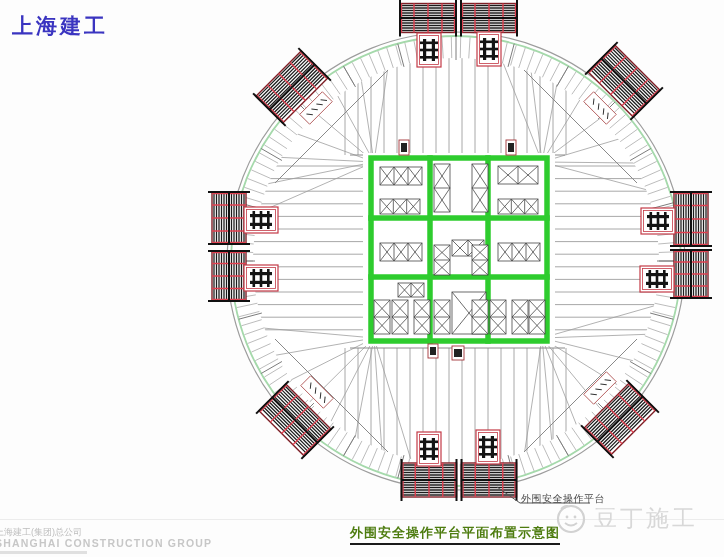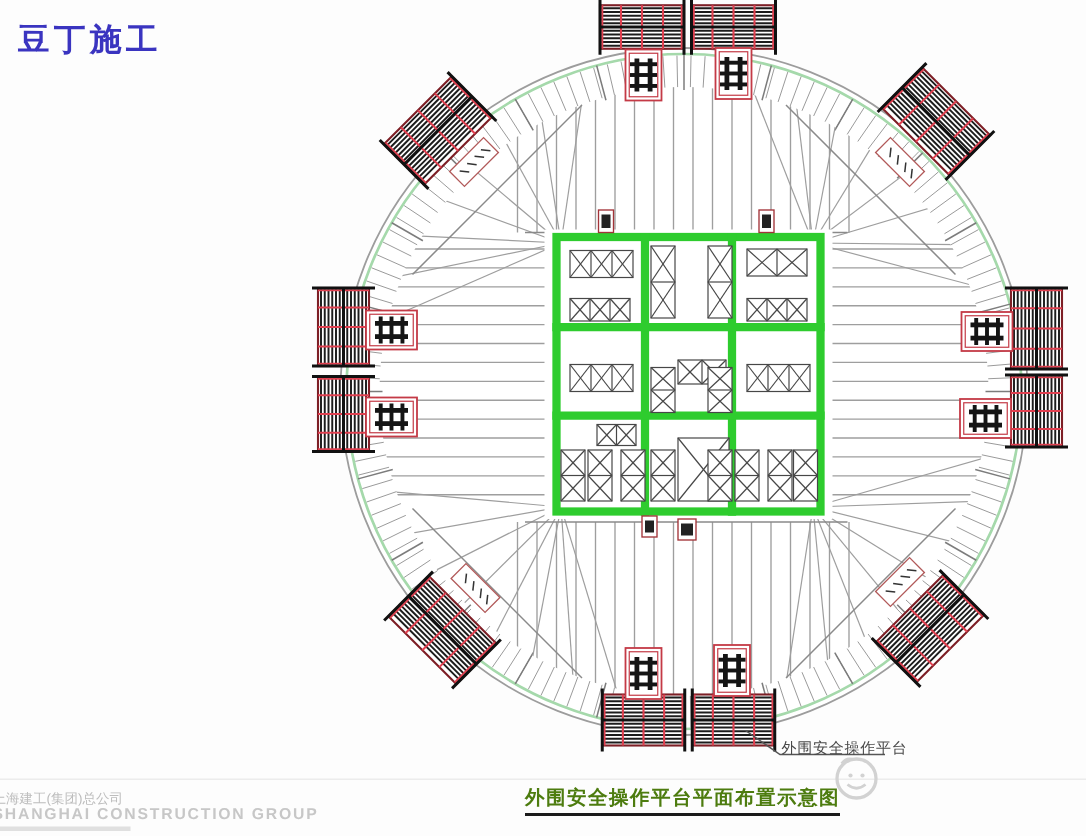--- a/index.html
+++ b/index.html
@@ -36,21 +36,21 @@
   .docin{
     position:absolute;left:554px;top:501px;display:flex;align-items:center;
   }
   .docin .logo-text{
     font-size:23px;color:#d8d8d8;letter-spacing:3px;margin-left:6px;
   }
 </style>
 </head>
 <body>
 
-<div class="page-title">豆丁施工</div>
+<div class="page-title">上海建工</div>
 
 <svg id="plan-svg" width="724" height="557">
     <defs>
       <clipPath id="circ">
         <circle cx="456" cy="261" r="203"></circle>
       </clipPath>
     </defs>
     <circle cx="456" cy="261" r="229" fill="#ffffff" stroke="#9d9d9d" stroke-width="1.2"></circle>
     <circle cx="456" cy="261" r="225" fill="none" stroke="#a5d9ab" stroke-width="1.8"></circle>
     <g stroke="#8f8f8f" stroke-width="0.6">
@@ -974,13 +974,14 @@
 </div>
 
 <div class="docin">
   <svg width="34" height="34" viewBox="0 0 34 34">
     <circle cx="17" cy="18" r="13" fill="none" stroke="#d2d2d2" stroke-width="2.2"></circle>
     <path d="M7 8 Q10 4 14 5" fill="none" stroke="#d2d2d2" stroke-width="1.6"></path>
     <circle cx="13" cy="16" r="1.4" fill="#d2d2d2"></circle>
     <circle cx="21" cy="16" r="1.4" fill="#d2d2d2"></circle>
     <path d="M11 22 Q17 27 23 22" fill="none" stroke="#d2d2d2" stroke-width="1.8"></path>
   </svg>
+  <span class="logo-text">豆丁施工</span>
 </div>
 
 </body></html>

